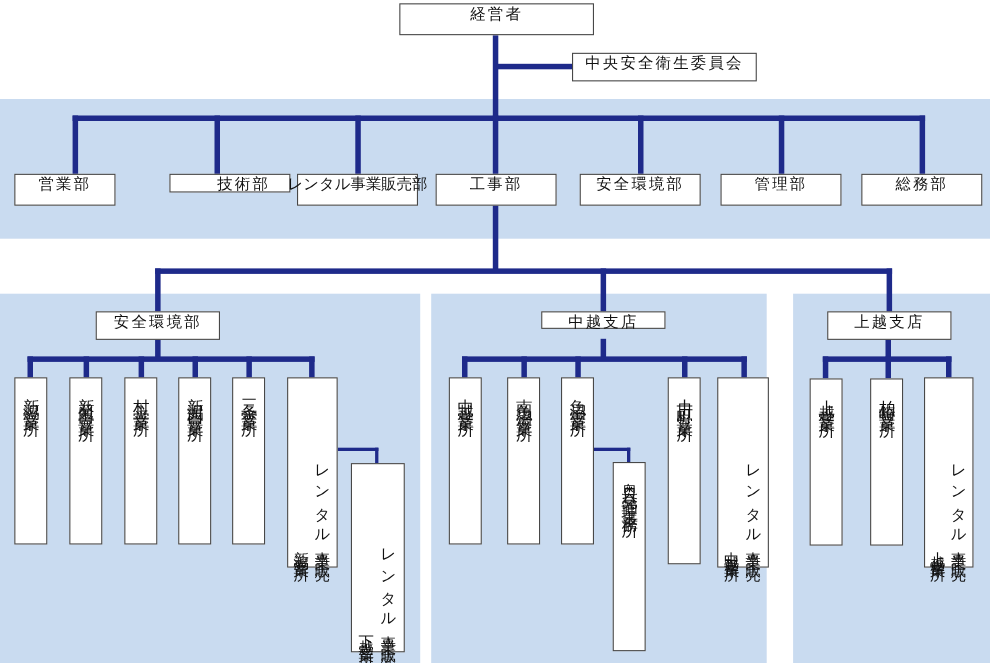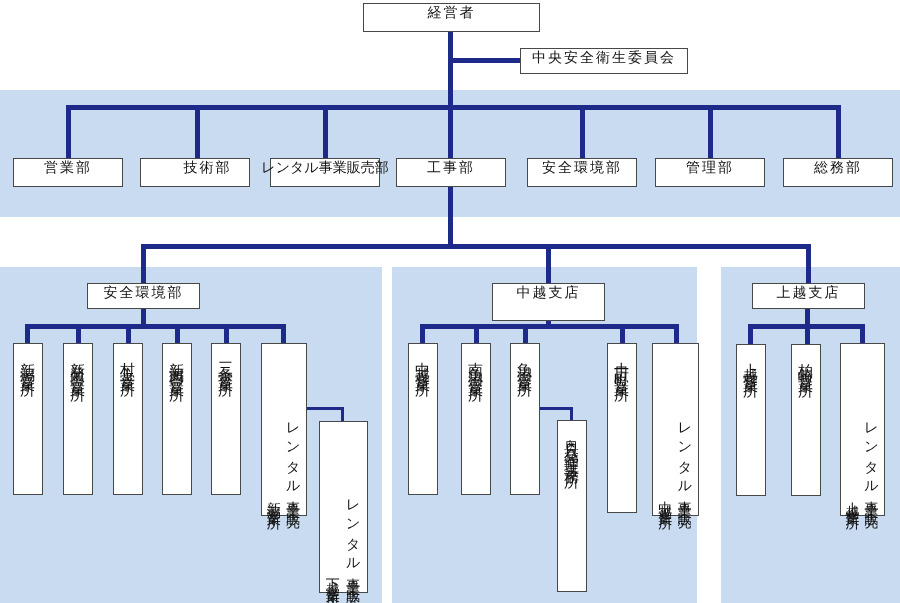--- a/index.html
+++ b/index.html
@@ -94,24 +94,24 @@
   <div class="vl" style="left:805px;top:324px;width:5px;height:20px;"></div>
   <div class="vl" style="left:860px;top:324px;width:5px;height:20px;"></div>
 
   <div class="hbox" style="left:363px;top:3px;width:177px;height:29px;">
     <span>経営者</span>
   </div>
   <div class="hbox" style="left:520px;top:48px;width:168px;height:26px;">
     <span>中央安全衛生委員会</span>
   </div>
 
-  <div class="hbox" style="left:13px;top:158px;width:110px;height:29px;">
+  <div class="hbox" style="left:13px;top:158px;width:92px;height:29px;">
     <span>営業部</span>
   </div>
-  <div class="hbox" style="left:140px;top:158px;width:110px;height:29px;padding-left:25px;">
+  <div class="hbox" style="left:154px;top:158px;width:110px;height:17px;padding-left:25px;">
     <span>技術部</span>
   </div>
   <div class="hbox small" style="left:270px;top:158px;width:110px;height:29px;">
     <span>レンタル事業販売部</span>
   </div>
   <div class="hbox" style="left:396px;top:158px;width:110px;height:29px;">
     <span>工事部</span>
   </div>
   <div class="hbox" style="left:527px;top:158px;width:110px;height:29px;">
     <span>安全環境部</span>
@@ -119,21 +119,21 @@
   <div class="hbox" style="left:655px;top:158px;width:110px;height:29px;">
     <span>管理部</span>
   </div>
   <div class="hbox" style="left:783px;top:158px;width:110px;height:29px;font-family:Liberation Serif, serif;">
     <span>総務部</span>
   </div>
 
   <div class="hbox" style="left:87px;top:283px;width:113px;height:26px;">
     <span>安全環境部</span>
   </div>
-  <div class="hbox" style="left:492px;top:283px;width:113px;height:38px;">
+  <div class="hbox" style="left:492px;top:283px;width:113px;height:16px;">
     <span>中越支店</span>
   </div>
   <div class="hbox" style="left:752px;top:283px;width:113px;height:26px;">
     <span>上越支店</span>
   </div>
 
   <div class="vbox" style="left:13px;top:343px;width:30px;height:152px;">
     <span class="vtext">新潟営業所</span>
   </div>
   <div class="vbox" style="left:63px;top:343px;width:30px;height:152px;">

